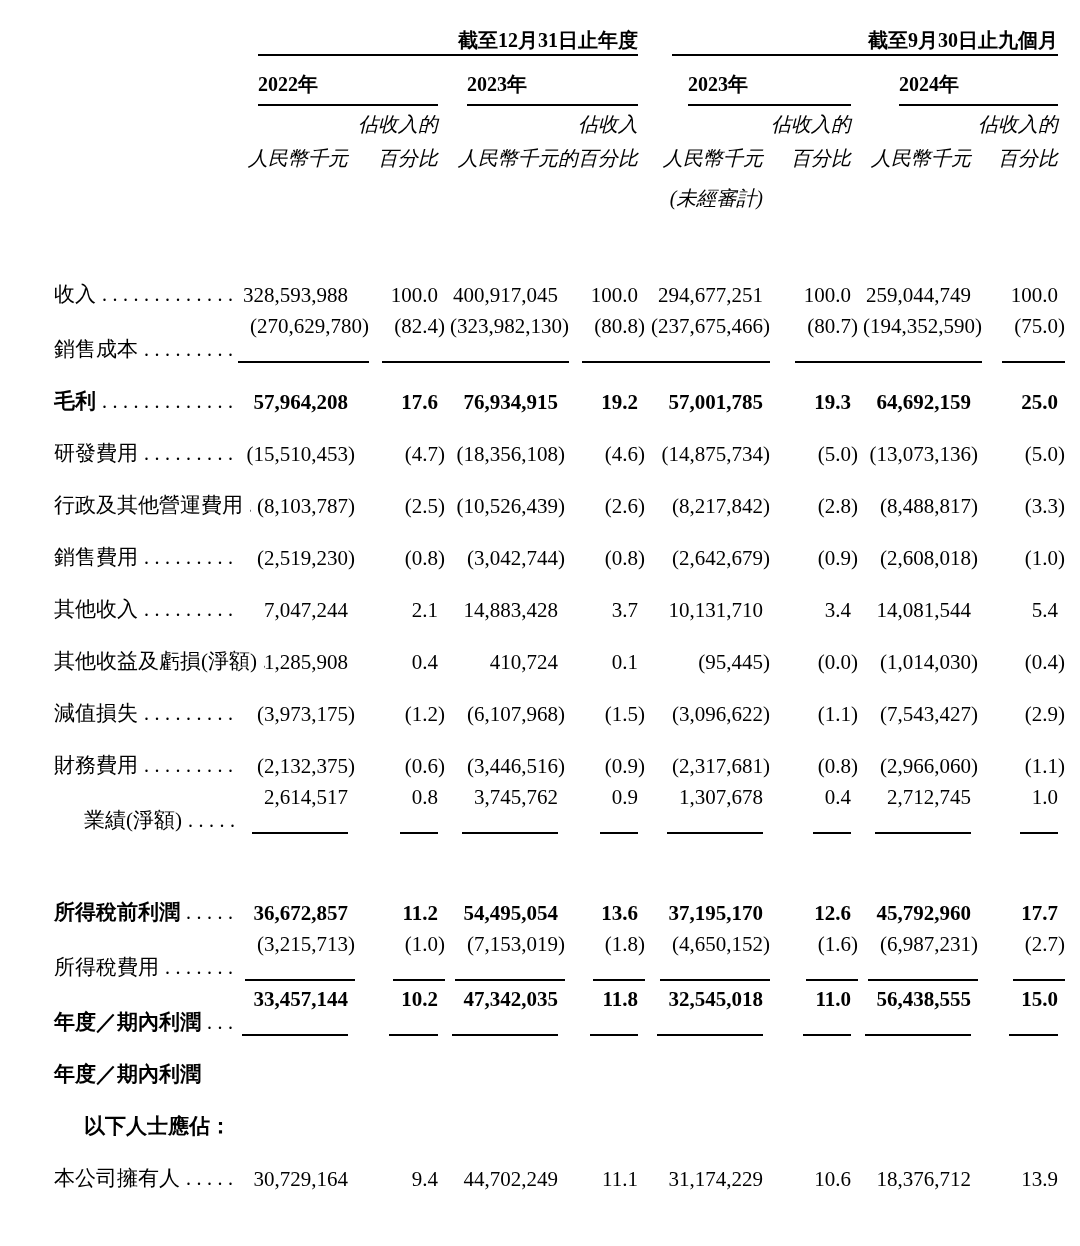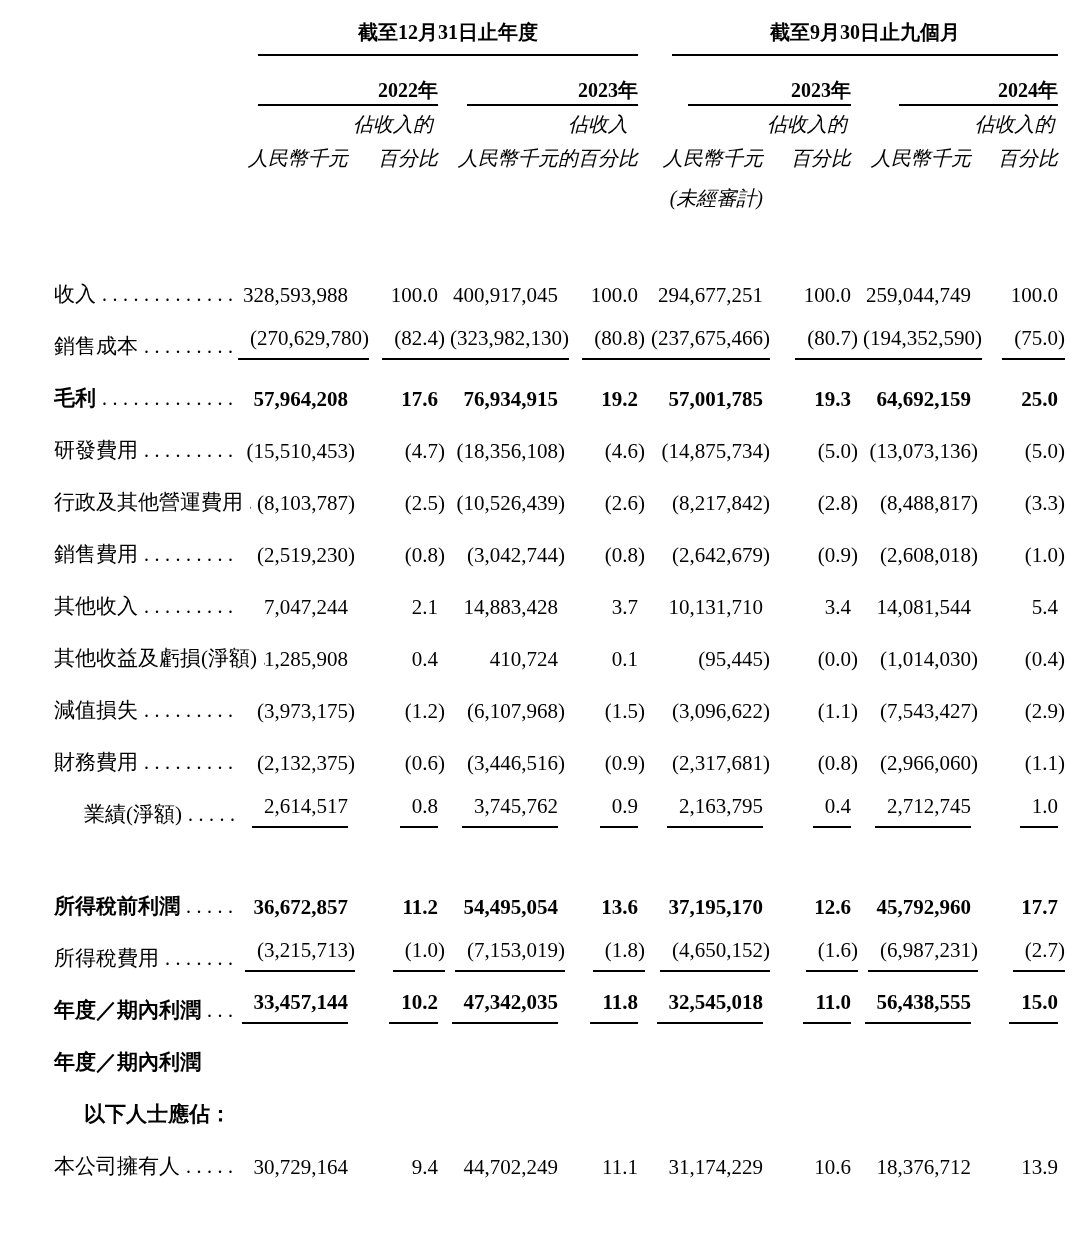--- a/index.html
+++ b/index.html
@@ -8,35 +8,35 @@
     font-family:"Liberation Serif","DejaVu Serif",serif;
     color:#000;
   }
   .page{padding:8px 22px 0 18px;}
   table{border-collapse:collapse;table-layout:fixed;width:1040px;}
   td{vertical-align:bottom;padding:0;}
 
   
   tr.grow td{height:48px;}
   .gline{
-    text-align:center;font-weight:bold;font-size:20px;white-space:nowrap;
-    border-bottom:2px solid #000;padding-bottom:8px;
+    text-align:right;font-weight:bold;font-size:20px;white-space:nowrap;
+    border-bottom:2px solid #000;padding-bottom:0;
   }
   .g1{margin-left:20px;}
   .g2{margin-left:34px;}
   tr.yrow td{height:50px;}
   .yline{
-    text-align:right;font-weight:bold;font-size:20px;white-space:nowrap;
-    border-bottom:2px solid #000;
+    text-align:left;font-weight:bold;font-size:20px;white-space:nowrap;
+    border-bottom:2px solid #000;padding-bottom:6px;
   }
   .y1{margin-left:20px;}
   .y2{margin-left:29px;}
   .y3{margin-left:50px;}
   .y4{margin-left:48px;}
-  tr.sub1 td{height:32px;text-align:center;}
+  tr.sub1 td{height:32px;}
   tr.sub2 td{height:34px;}
   tr.noterow td{height:40px;}
   td.it{
     text-align:right;font-style:italic;font-size:20px;white-space:nowrap;
   }
   tr.hgap td{height:50px;}
 
   
   tbody tr.data td{height:46px;padding-bottom:6px;}
   td.labelcell{font-size:21px;}
@@ -45,21 +45,21 @@
   tr.indent .lbl{padding-left:30px;}
   tr.bold .lbl, tr.bold .val{font-weight:bold;}
   .dots{
     flex:1 1 auto;min-width:0;overflow:hidden;white-space:nowrap;
     letter-spacing:5.5px;padding-left:6px;padding-right:2px;font-size:20px;
   }
   td.num{text-align:right;font-size:21px;white-space:nowrap;}
   .val{display:inline-block;}
   .val.neg{margin-right:-7px;}
   tr.u td{padding-bottom:8px;}
-  tr.u .val{border-bottom:2px solid #000;padding-bottom:7px;padding-left:12px;}
+  tr.u .val{border-bottom:2px solid #000;padding-bottom:22px;padding-left:12px;}
   tr.spacer td{height:40px;}
 </style>
 </head>
 <body>
 
 <div class="page">
   <table>
     <colgroup>
       <col style="width:220px">
         <col style="width:110px">
@@ -292,21 +292,21 @@
     <td class="labelcell">
       <div class="lblflex">
         <span class="lbl">業績(淨額)</span>
               <span class="dots">..................................................</span>
       </div>
     </td>
     <td class="num"><span class="val">2,614,517</span></td>
     <td class="num"><span class="val">0.8</span></td>
     <td class="num"><span class="val">3,745,762</span></td>
     <td class="num"><span class="val">0.9</span></td>
-    <td class="num"><span class="val">2,163,795</span></td>
+    <td class="num"><span class="val">1,307,678</span></td>
     <td class="num"><span class="val">0.4</span></td>
     <td class="num"><span class="val">2,712,745</span></td>
     <td class="num"><span class="val">1.0</span></td>
   </tr>
         <tr class="spacer">
           <td colspan="9"></td>
         </tr>
         <tr class="data bold">
     <td class="labelcell">
       <div class="lblflex">

